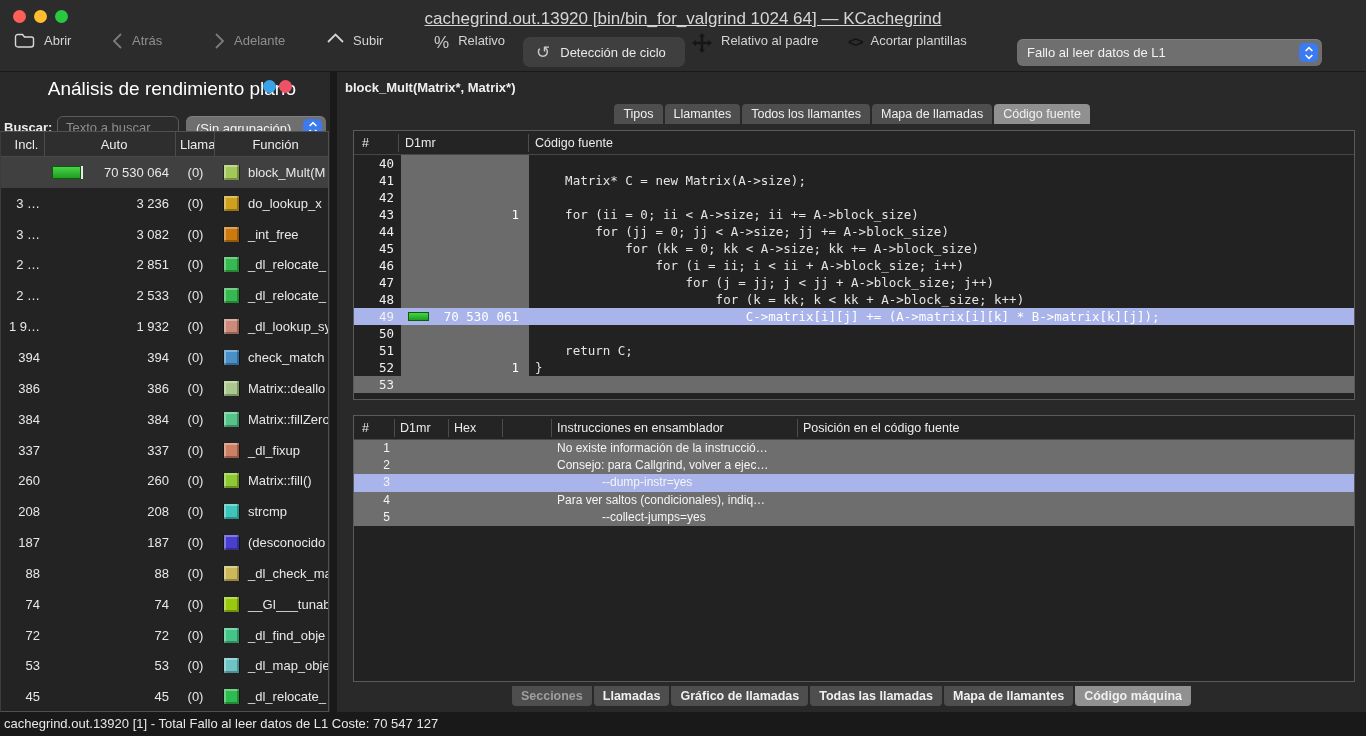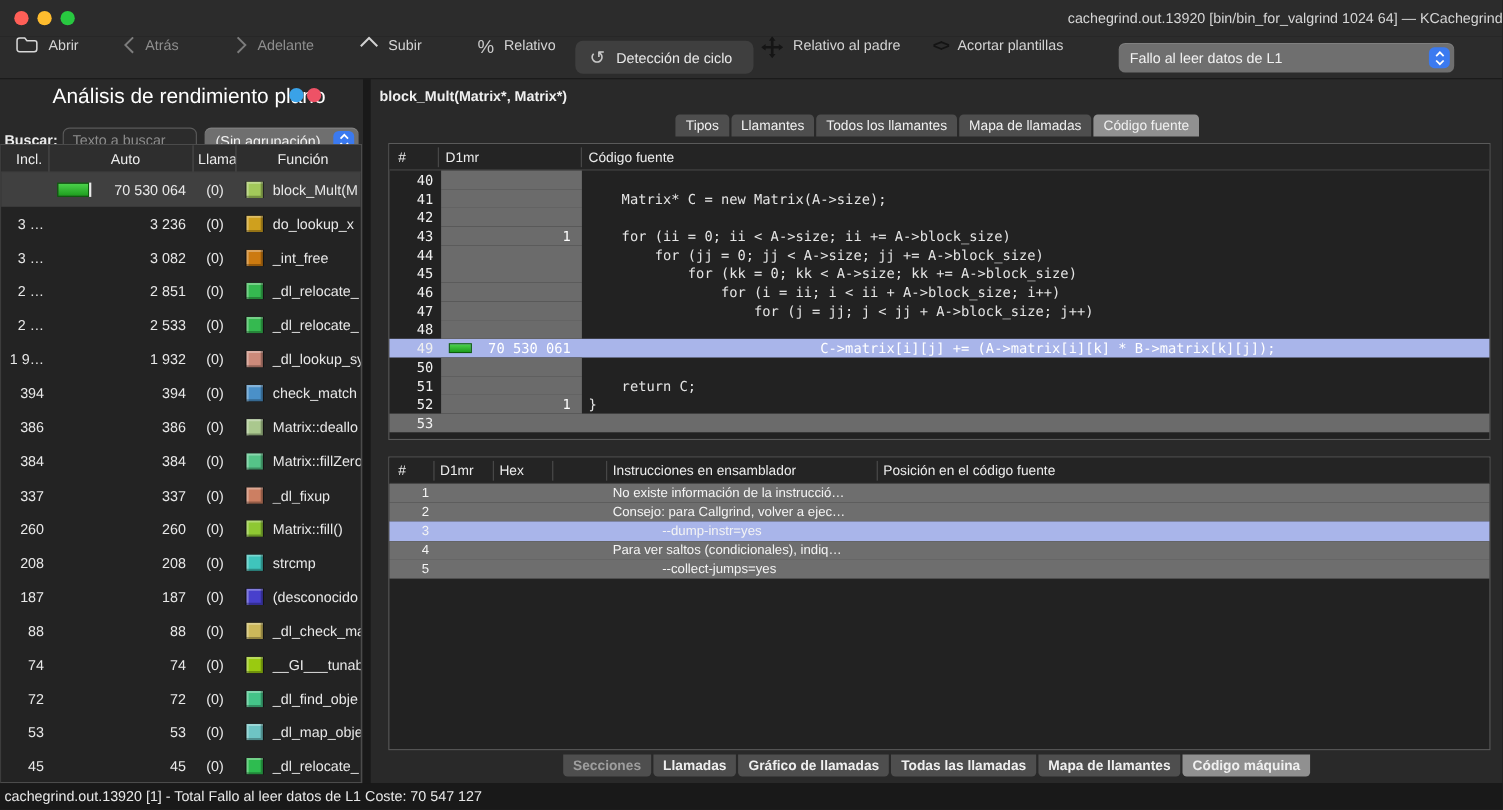--- a/index.html
+++ b/index.html
@@ -4,21 +4,21 @@
 <style>
   * { margin:0; padding:0; box-sizing:border-box; }
   html,body { width:1366px; height:736px; overflow:hidden; }
   body { background:#191919; font-family:"Liberation Sans", sans-serif; color:#e0e0e0; position:relative; }
 
   
   .titlebar { position:absolute; top:0; left:0; width:1366px; height:33px; background:#2c2c2c; }
   .traffic { position:absolute; top:10px; left:13px; display:flex; gap:8px; }
   .tl { width:13px; height:13px; border-radius:50%; }
   .tl.close { background:#ff5f57; } .tl.min { background:#febc2e; } .tl.max { background:#28c840; }
-  .win-title { position:absolute; top:9px; left:0; width:100%; text-align:right; font-size:13px; color:#d6d6d6; }
+  .win-title { position:absolute; top:9px; left:0; width:100%; text-align:center; font-size:17px; color:#d6d6d6;text-decoration:underline; }
 
   
   .toolbar { position:absolute; top:33px; left:0; width:1366px; height:39px; background:#2c2c2c; border-bottom:1px solid #1a1a1a; }
   .tb-item { position:absolute; top:0; height:38px; display:flex; align-items:flex-start; gap:9px; font-size:13px; color:#d4d4d4; cursor:default; }
   .tb-item.disabled { color:#8f8f8f; }
   .tb-btn { position:absolute; top:4px; left:523px; width:162px; height:30px; background:#3f3f3f; border-radius:7px; display:flex; align-items:center; gap:10px; padding:0 13px; font-size:13px; color:#e8e8e8; }
   .glyph { font-size:17px; color:#c9c9c9; }
   .glyph.dark { color:#141414; font-weight:bold; font-size:15px; letter-spacing:-2px; }
   .combo { position:absolute; border-radius:6px; background:#6f6f6f; color:#f2f2f2; font-size:13px; display:flex; align-items:center; padding-left:10px; padding-right:28px; white-space:nowrap; box-shadow: inset 0 1px 0 rgba(255,255,255,.12); }
   .combo .stepper { position:absolute; right:4px; top:50%; margin-top:-9.5px; width:19px; height:19px; border-radius:5px; background:#3b7af0; display:flex; align-items:center; justify-content:center; }
@@ -437,20 +437,21 @@
 
   <div class="src-line">
     <div class="s-ln">47</div>
     <div class="s-d1mr"><span></span></div>
     <div class="s-code">                    for (j = jj; j &lt; jj + A-&gt;block_size; j++)</div>
   </div>
 
   <div class="src-line">
     <div class="s-ln">48</div>
     <div class="s-d1mr"><span></span></div>
+    <div class="s-code">                        for (k = kk; k &lt; kk + A-&gt;block_size; k++)</div>
   </div>
 
   <div class="src-line selected bars">
     <div class="s-ln">49</div>
     <div class="s-d1mr"><span class="bar-sm"></span><span>70 530 061</span></div>
     <div class="s-code">                            C-&gt;matrix[i][j] += (A-&gt;matrix[i][k] * B-&gt;matrix[k][j]);</div>
   </div>
 
   <div class="src-line">
     <div class="s-ln">50</div>

